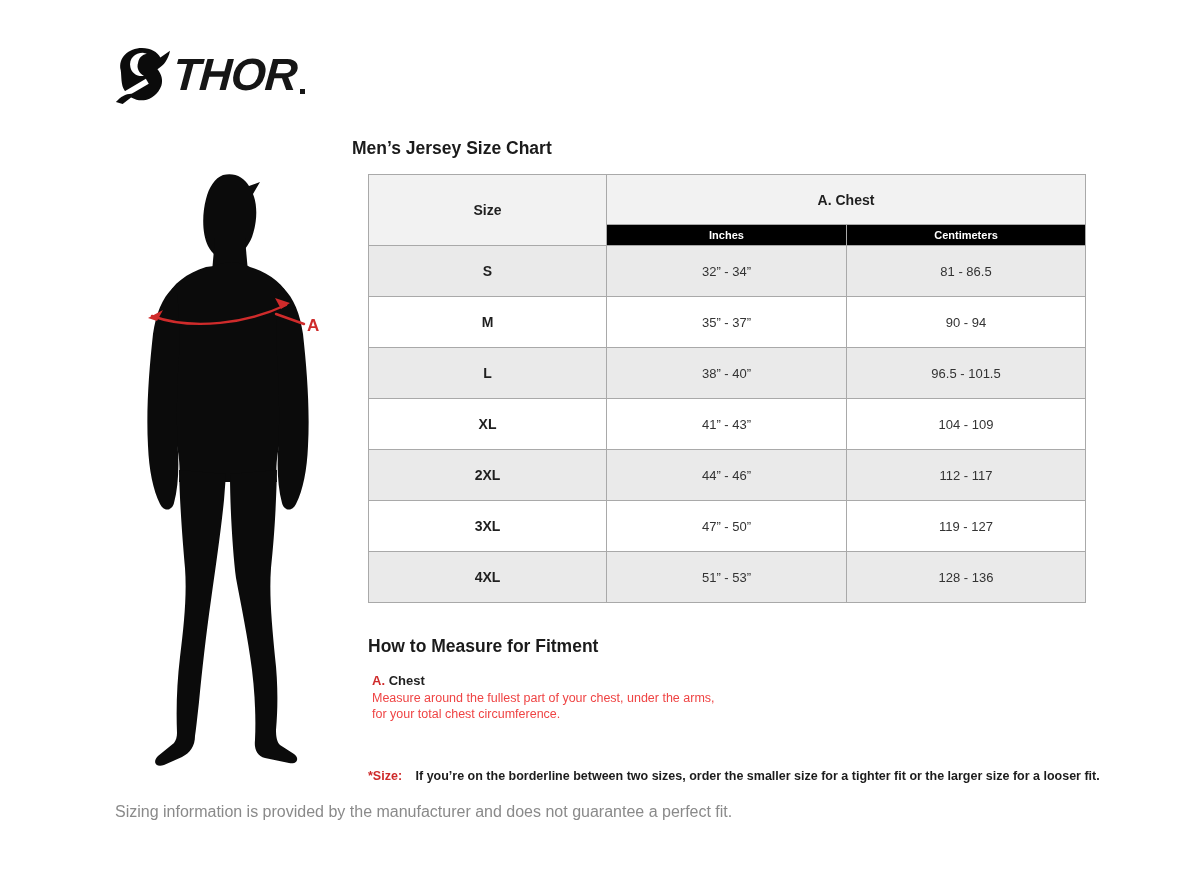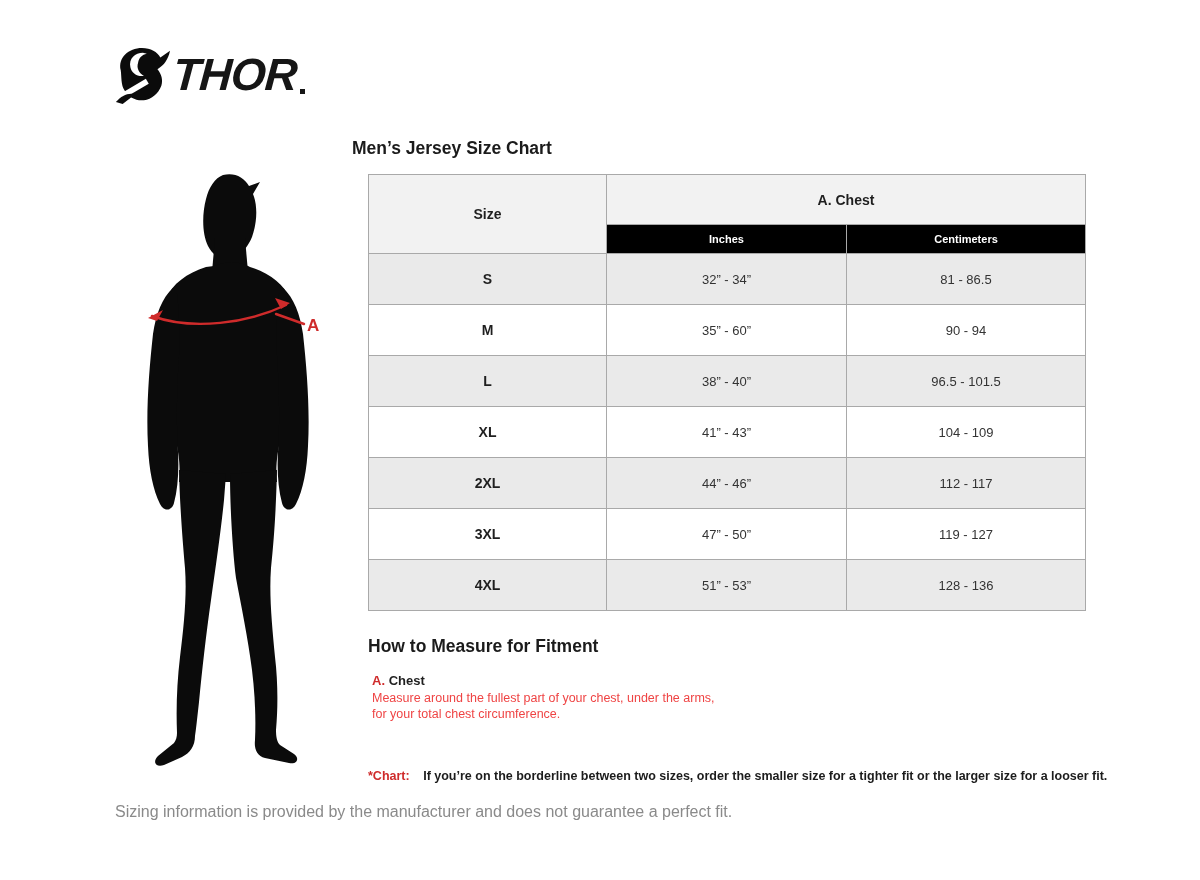--- a/index.html
+++ b/index.html
@@ -53,21 +53,21 @@
   table.size-table { border-collapse: collapse; table-layout: fixed; width: 717px; }
   table.size-table col.c1 { width: 238px; }
   table.size-table col.c2 { width: 240px; }
   table.size-table col.c3 { width: 239px; }
   table.size-table th, table.size-table td {
     border: 1px solid var(--border-gray, #a9a9a9);
     text-align: center; vertical-align: middle;
   }
   .hdr-row { height: 50px; }
   .hdr-cell { background: var(--header-gray, #f2f2f2); font-size: 14px; font-weight: bold; color: #1f1f1f; }
-  .unit-row { height: 29px; }
+  .unit-row { height: 21px; }
   .unit-cell {
     background: var(--bar-black, #000000); color: #ffffff;
     font-size: 11px; font-weight: bold;
   }
   .data-row { height: 51px; }
   .data-row:nth-child(odd) td { background: var(--row-gray, #eaeaea); }
   .data-row:nth-child(even) td { background: #ffffff; }
   td.size-cell { font-size: 14px; font-weight: bold; color: #1f1f1f; }
   td.val-cell { font-size: 13px; font-weight: normal; color: #333333; }
 
@@ -155,21 +155,21 @@
       </tr>
     </thead>
     <tbody>
       <tr class="data-row">
         <td class="size-cell">S</td>
         <td class="val-cell">32” - 34”</td>
         <td class="val-cell">81 - 86.5</td>
       </tr>
       <tr class="data-row">
         <td class="size-cell">M</td>
-        <td class="val-cell">35” - 60”</td>
+        <td class="val-cell">35” - 37”</td>
         <td class="val-cell">90 - 94</td>
       </tr>
       <tr class="data-row">
         <td class="size-cell">L</td>
         <td class="val-cell">38” - 40”</td>
         <td class="val-cell">96.5 - 101.5</td>
       </tr>
       <tr class="data-row">
         <td class="size-cell">XL</td>
         <td class="val-cell">41” - 43”</td>
@@ -198,19 +198,19 @@
 
 <div class="measure-item">
   <div class="measure-item-title">
     <span class="measure-item-key">A.</span>
     <span>Chest</span>
   </div>
   <div class="measure-item-desc">Measure around the fullest part of your chest, under the arms, for your total chest circumference.</div>
 </div>
 
 <div class="note-line">
-  <span class="note-label">*Chart:</span>
+  <span class="note-label">*Size:</span>
   <span>If you’re on the borderline between two sizes, order the smaller size for a tighter fit or the larger size for a looser fit.</span>
 </div>
 
 <div class="footer-disclaimer">
   <div>Sizing information is provided by the manufacturer and does not guarantee a perfect fit.</div>
 </div>
 
 </body></html>

